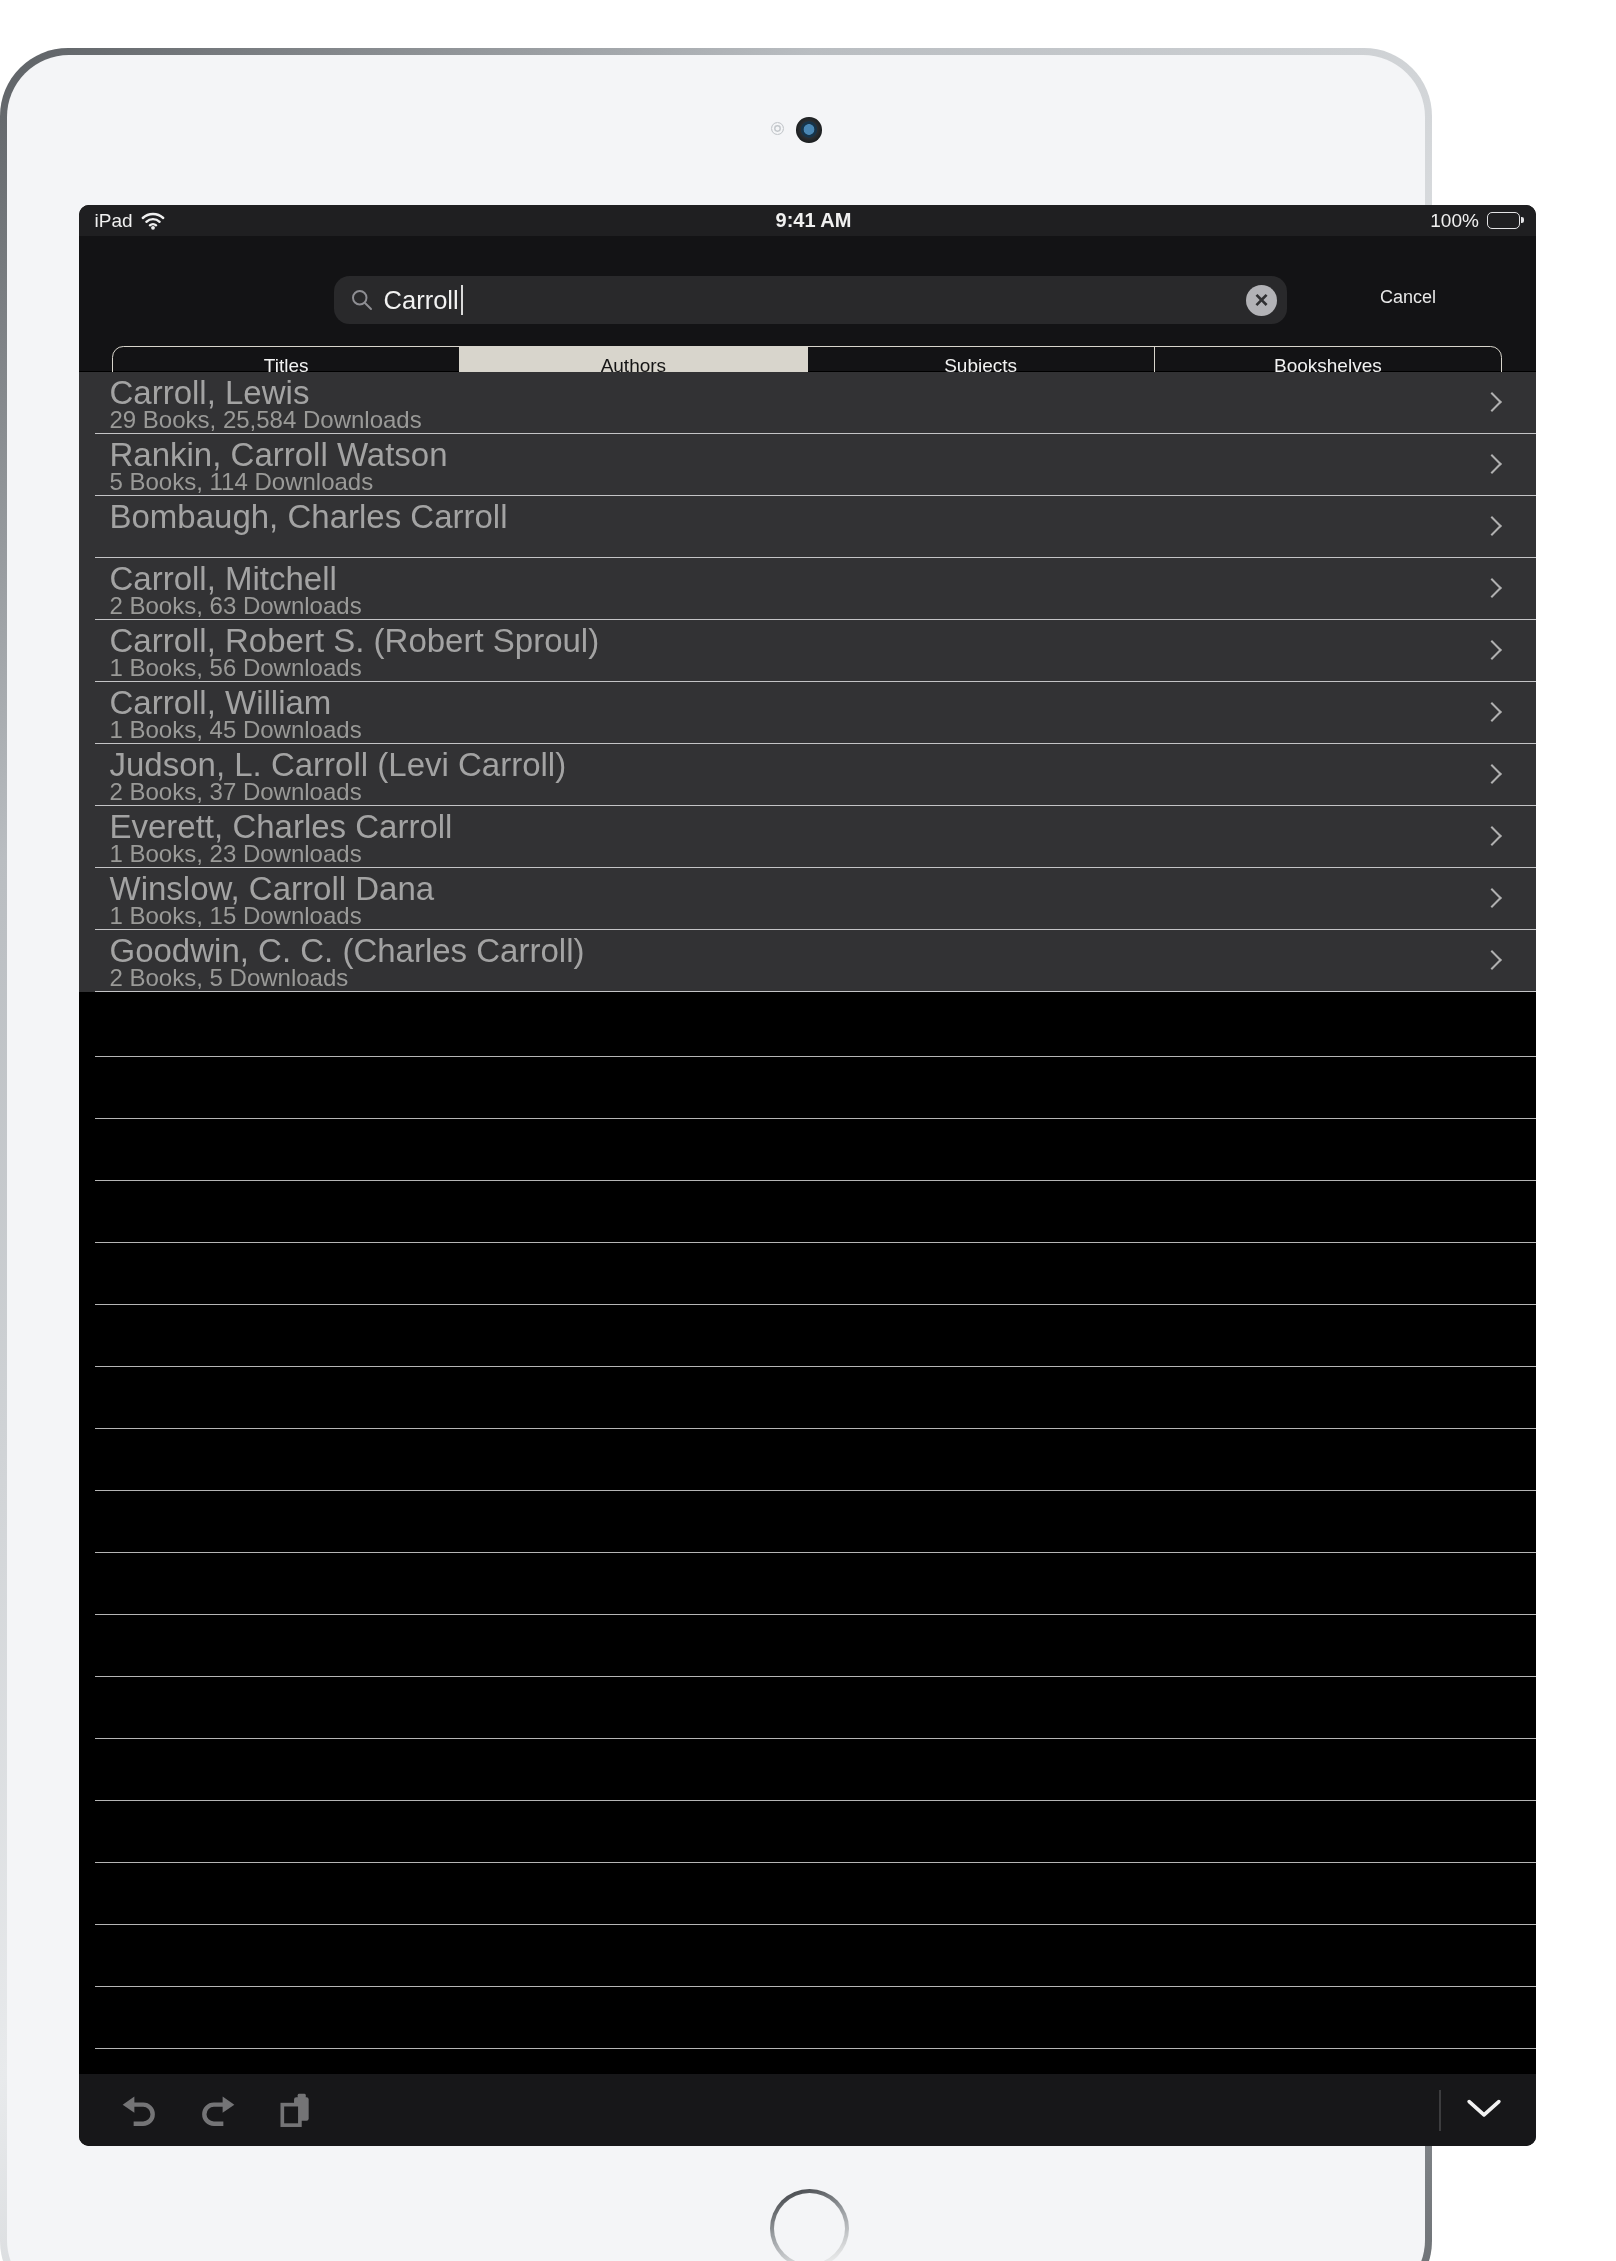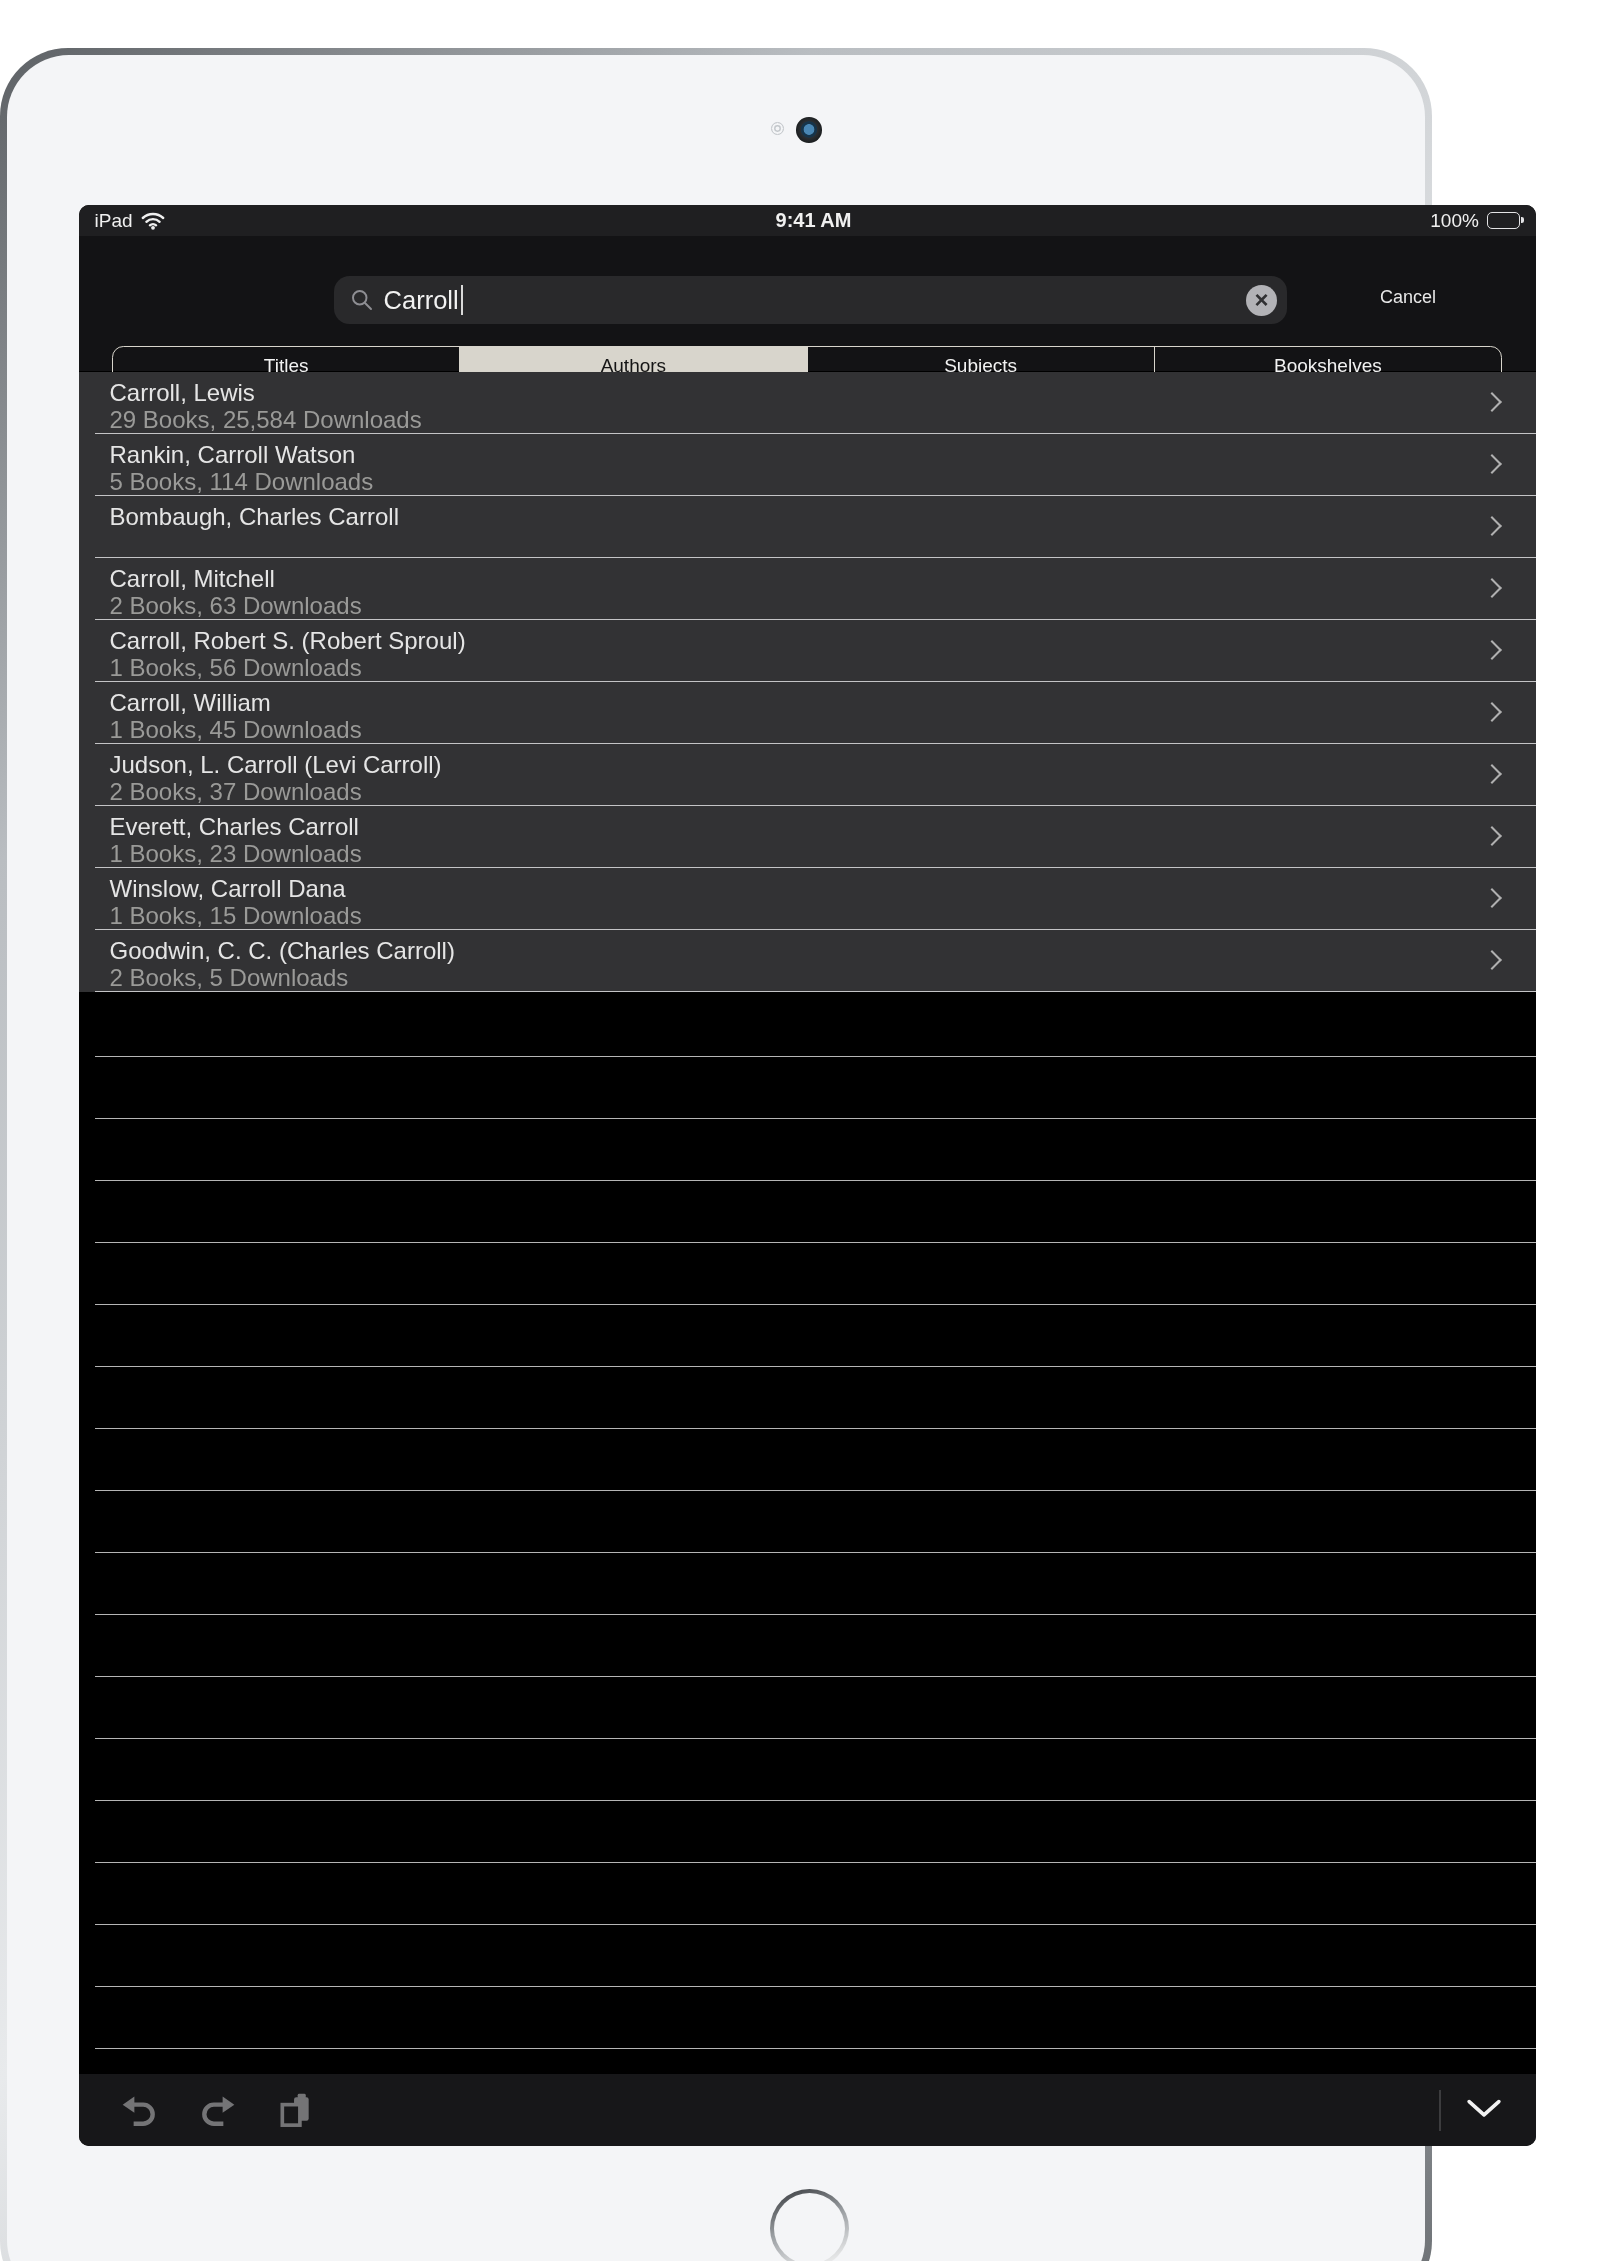--- a/index.html
+++ b/index.html
@@ -50,21 +50,21 @@
                border:1.4px solid #d8d5cc; border-radius:11.3px; display:flex; overflow:hidden; }
   .segment { flex:1; display:flex; align-items:center; justify-content:center;
              color:#f2f2f2; font-size:19px; border-left:1.4px solid #d8d5cc; }
   .segment:first-child { border-left:none; }
   .segment.selected { background:#d8d5cc; color:#151515; }
 
   
   .list { position:absolute; left:0; top:167px; width:100%; }
   .row { position:relative; height:62px; background:#323234; padding:6.4px 0 0 30.5px; }
   .row::after { content:""; position:absolute; left:15.6px; right:0; bottom:0; height:1.4px; background:#c4c4c6; }
-  .row-title { color:#e5e5e5; font-size:24px; line-height:30px; }
+  .row-title { color:#a3a3a3; font-size:33px; line-height:30px; }
   .row-sub { color:#9a9a98; font-size:24px; line-height:23px; }
   .chev { position:absolute; right:37px; top:23.4px; width:14px; height:14px;
           border-top:2.8px solid #b0b0b0; border-right:2.8px solid #b0b0b0; transform:rotate(45deg); }
 
   .empty-lines { position:absolute; left:15.6px; right:0; top:790px; height:1078px;
                  background:repeating-linear-gradient(to bottom, transparent 0 61px, #b5b5b5 61px 62px); }
 
   
   .accessory { position:absolute; left:0; top:1869px; width:100%; height:72px; background:#171719; }
   .acc-left { position:absolute; left:40px; top:0; height:100%; display:flex; align-items:center; gap:37px; }

